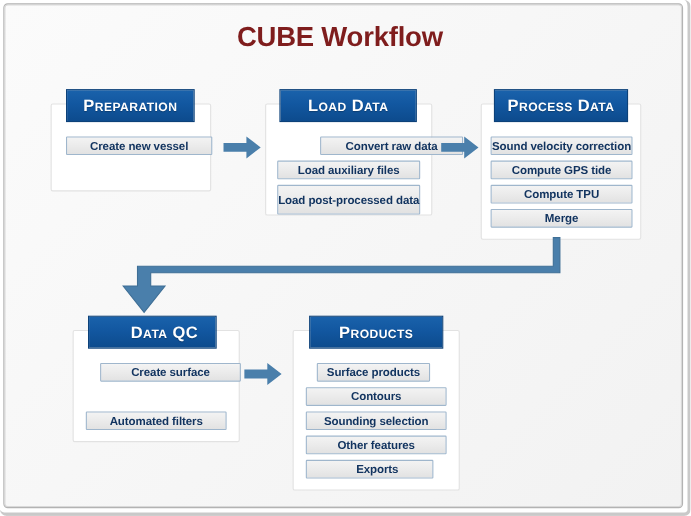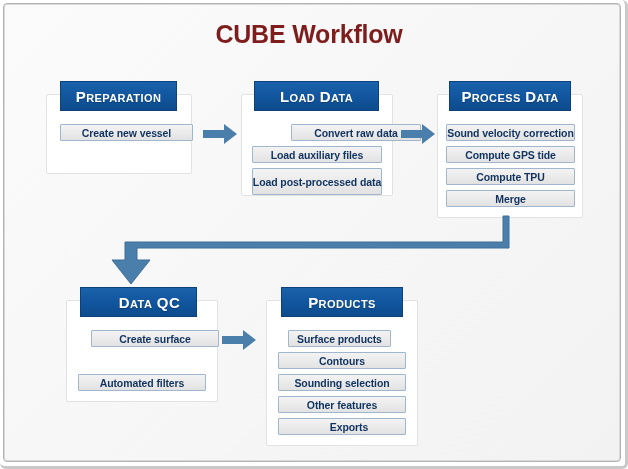--- a/index.html
+++ b/index.html
@@ -165,16 +165,16 @@
         <path d="M0 8 H21 V2 L34 12 L21 22 V16 H0 Z" fill="#4a7fab"></path>
       </svg>
     </div>
 
     <div class="panel" style="left:266px; top:300px; width:152px; height:146px;"></div>
     <div class="panel-header" style="left:281px; top:287px; width:122px; height:30px;">Products</div>
     <div class="chip" style="left:288px; top:330px; width:103px; height:17px;">Surface products</div>
     <div class="chip" style="left:278px; top:352px; width:128px; height:17px;">Contours</div>
     <div class="chip" style="left:278px; top:374px; width:128px; height:17px;">Sounding selection</div>
     <div class="chip" style="left:278px; top:396px; width:128px; height:17px;">Other features</div>
-    <div class="chip" style="left:278px; top:418px; width:128px; height:17px;padding-left:14px;">Exports</div>
+    <div class="chip" style="left:278px; top:418px; width:116px; height:17px;padding-left:14px;">Exports</div>
 
   </div>
 </div>
 
 </body></html>

